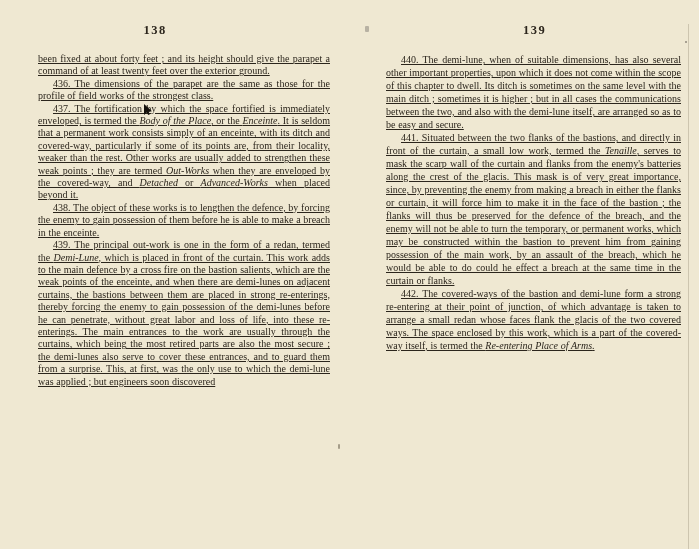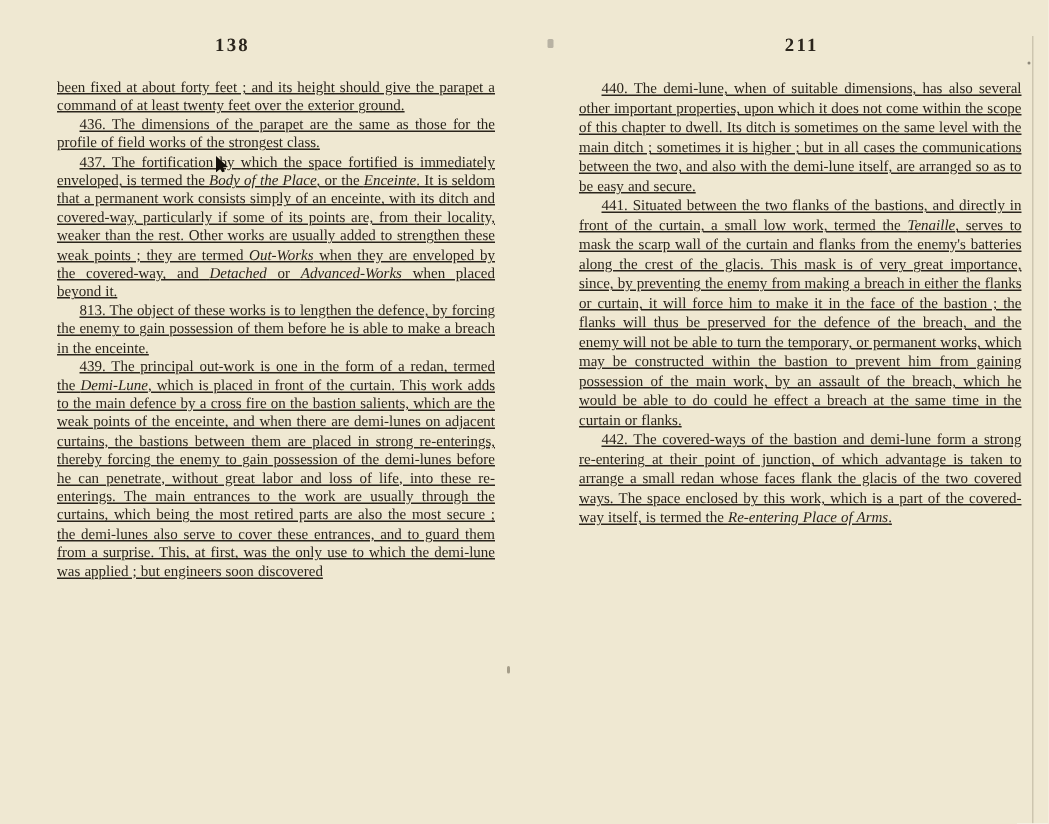--- a/index.html
+++ b/index.html
@@ -60,27 +60,27 @@
 <body>
 
 <div class="scan">
 
   <div class="page page-left">
     <span class="page-number">138</span>
     <div class="page-text">
         <p class="para"><span>been fixed at about forty feet ; and its height should give the parapet a command of at least twenty feet over the exterior ground.</span></p>
         <p class="para indent"><span>436. The dimensions of the parapet are the same as those for the profile of field works of the strongest class.</span></p>
         <p class="para indent"><span>437. The fortification by which the space fortified is immediately enveloped, is termed the </span><span class="ital">Body of the Place</span><span>, or the </span><span class="ital">Enceinte</span><span>. It is seldom that a permanent work consists simply of an enceinte, with its ditch and covered-way, particularly if some of its points are, from their locality, weaker than the rest. Other works are usually added to strengthen these weak points ; they are termed </span><span class="ital">Out-Works</span><span> when they are enveloped by the covered-way, and </span><span class="ital">Detached</span><span> or </span><span class="ital">Advanced-Works</span><span> when placed beyond it.</span></p>
-        <p class="para indent"><span>813. The object of these works is to lengthen the defence, by forcing the enemy to gain possession of them before he is able to make a breach in the enceinte.</span></p>
+        <p class="para indent"><span>438. The object of these works is to lengthen the defence, by forcing the enemy to gain possession of them before he is able to make a breach in the enceinte.</span></p>
         <p class="para indent"><span>439. The principal out-work is one in the form of a redan, termed the </span><span class="ital">Demi-Lune</span><span>, which is placed in front of the curtain. This work adds to the main defence by a cross fire on the bastion salients, which are the weak points of the enceinte, and when there are demi-lunes on adjacent curtains, the bastions between them are placed in strong re-enterings, thereby forcing the enemy to gain possession of the demi-lunes before he can penetrate, without great labor and loss of life, into these re-enterings. The main entrances to the work are usually through the curtains, which being the most retired parts are also the most secure ; the demi-lunes also serve to cover these entrances, and to guard them from a surprise. This, at first, was the only use to which the demi-lune was applied ; but engineers soon discovered</span></p>
       </div>
   </div>
 
   <div class="page page-right">
-    <span class="page-number">211</span>
+    <span class="page-number">139</span>
     <div class="page-text">
         <p class="para indent"><span>440. The demi-lune, when of suitable dimensions, has also several other important properties, upon which it does not come within the scope of this chapter to dwell. Its ditch is sometimes on the same level with the main ditch ; sometimes it is higher ; but in all cases the communications between the two, and also with the demi-lune itself, are arranged so as to be easy and secure.</span></p>
         <p class="para indent"><span>441. Situated between the two flanks of the bastions, and directly in front of the curtain, a small low work, termed the </span><span class="ital">Tenaille</span><span>, serves to mask the scarp wall of the curtain and flanks from the enemy's batteries along the crest of the glacis. This mask is of very great importance, since, by preventing the enemy from making a breach in either the flanks or curtain, it will force him to make it in the face of the bastion ; the flanks will thus be preserved for the defence of the breach, and the enemy will not be able to turn the temporary, or permanent works, which may be constructed within the bastion to prevent him from gaining possession of the main work, by an assault of the breach, which he would be able to do could he effect a breach at the same time in the curtain or flanks.</span></p>
         <p class="para indent"><span>442. The covered-ways of the bastion and demi-lune form a strong re-entering at their point of junction, of which advantage is taken to arrange a small redan whose faces flank the glacis of the two covered ways. The space enclosed by this work, which is a part of the covered-way itself, is termed the </span><span class="ital">Re-entering Place of Arms</span><span>.</span></p>
       </div>
   </div>
 
   <div class="cursor"></div>
   <div class="edge-line"></div>
   <div class="speck speck-1"></div>

